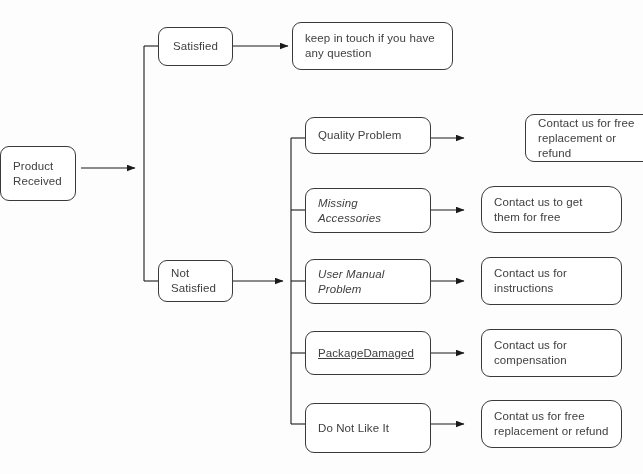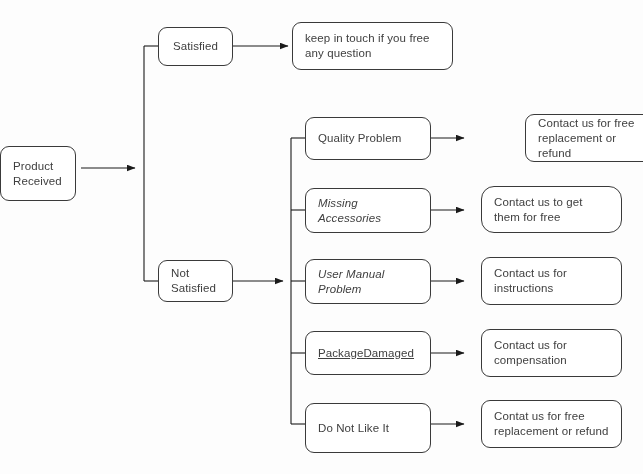--- a/index.html
+++ b/index.html
@@ -82,35 +82,35 @@
   </svg>
 
   <div class="node center-text" style="left:0; top:146px; width:76px; height:55px;">Product
 Received</div>
 
   <div class="node center-text" style="left:158px; top:27px; width:75px; height:39px; align-items:center;">Satisfied</div>
 
   <div class="node center-text" style="left:158px; top:260px; width:75px; height:42px;">Not
 Satisfied</div>
 
-  <div class="node center-text" style="left:292px; top:22px; width:161px; height:48px;">keep in touch if you free
+  <div class="node center-text" style="left:292px; top:22px; width:161px; height:48px;">keep in touch if you have
 any question</div>
 
-  <div class="node center-text" style="left:305px; top:117px; width:126px; height:43px;">Quality Problem</div>
+  <div class="node center-text" style="left:305px; top:117px; width:126px; height:37px;">Quality Problem</div>
   <div class="node center-text" style="left:305px; top:188px; width:126px; height:45px;font-style:italic;">Missing
 Accessories</div>
   <div class="node center-text" style="left:305px; top:259px; width:126px; height:45px;font-style:italic;">User Manual
 Problem</div>
   <div class="node center-text" style="left:305px; top:331px; width:126px; height:44px;text-decoration:underline;">PackageDamaged</div>
   <div class="node center-text" style="left:305px; top:403px; width:126px; height:50px;">Do Not Like It</div>
 
   <div class="node center-text" style="left:481px; top:114px; width:128px; height:48px;margin-left:44px;">Contact us for free
 replacement or refund</div>
   <div class="node center-text" style="left:481px; top:186px; width:141px; height:47px;border-radius:13px;">Contact us to get
 them for free</div>
   <div class="node center-text" style="left:481px; top:257px; width:141px; height:48px;">Contact us for
 instructions</div>
   <div class="node center-text" style="left:481px; top:329px; width:141px; height:48px;">Contact us for
 compensation</div>
-  <div class="node center-text" style="left:481px; top:400px; width:141px; height:48px;">Contat us for free
+  <div class="node center-text" style="left:481px; top:400px; width:141px; height:48px;border-radius:11px;">Contat us for free
 replacement or refund</div>
 
 </div>
 
 </body></html>

